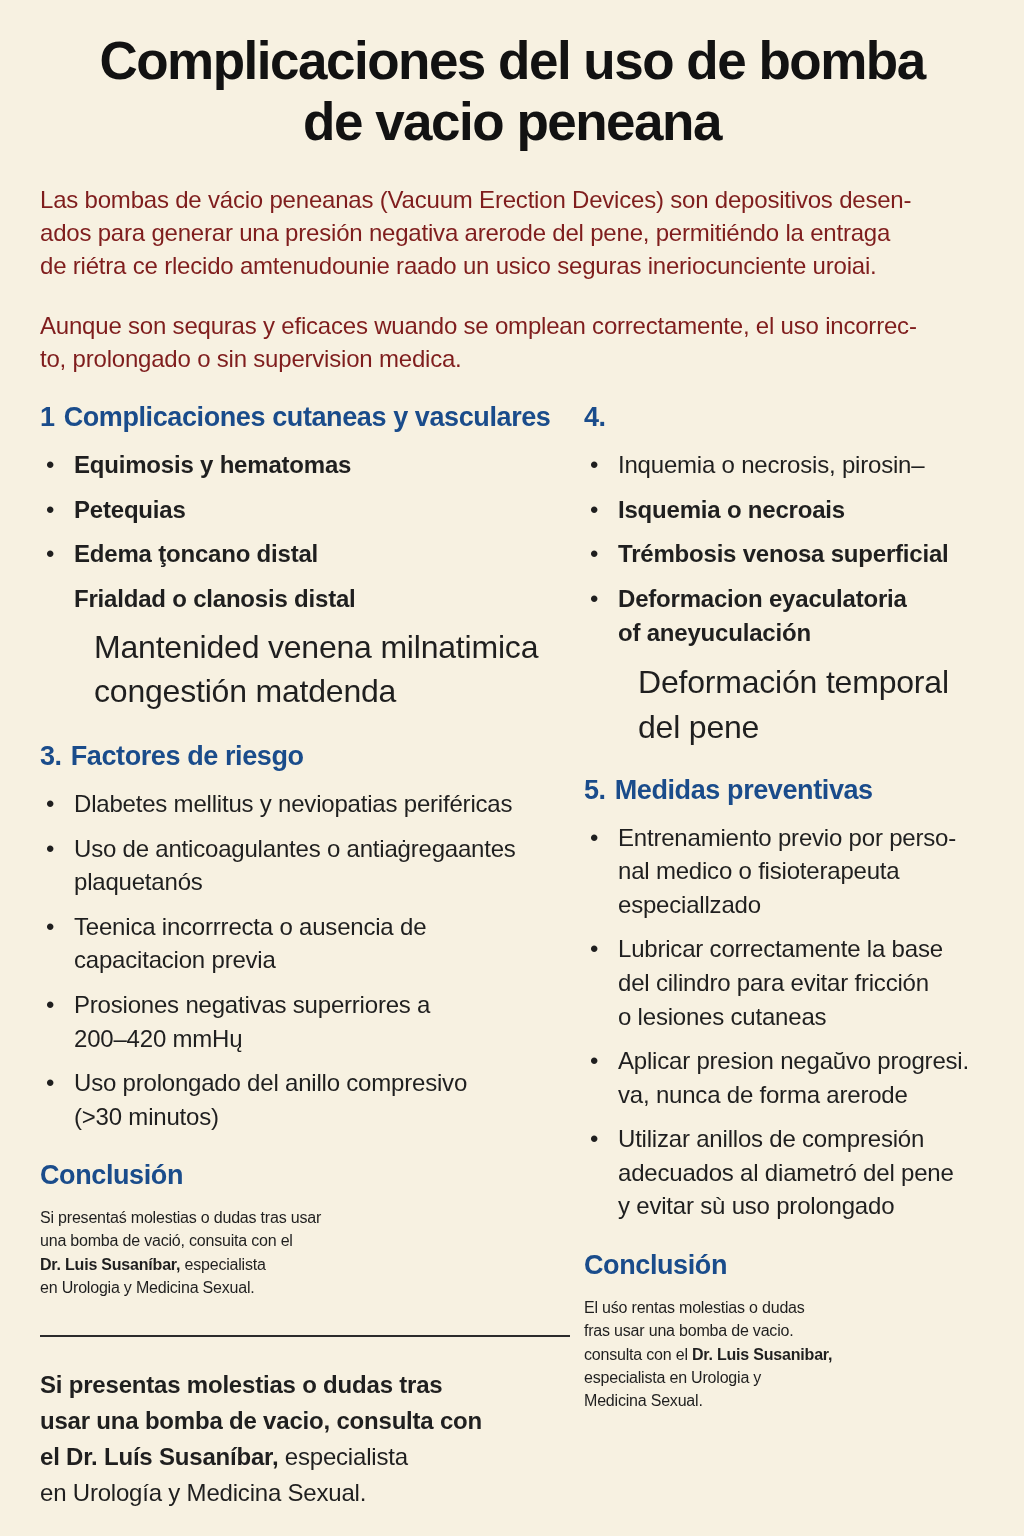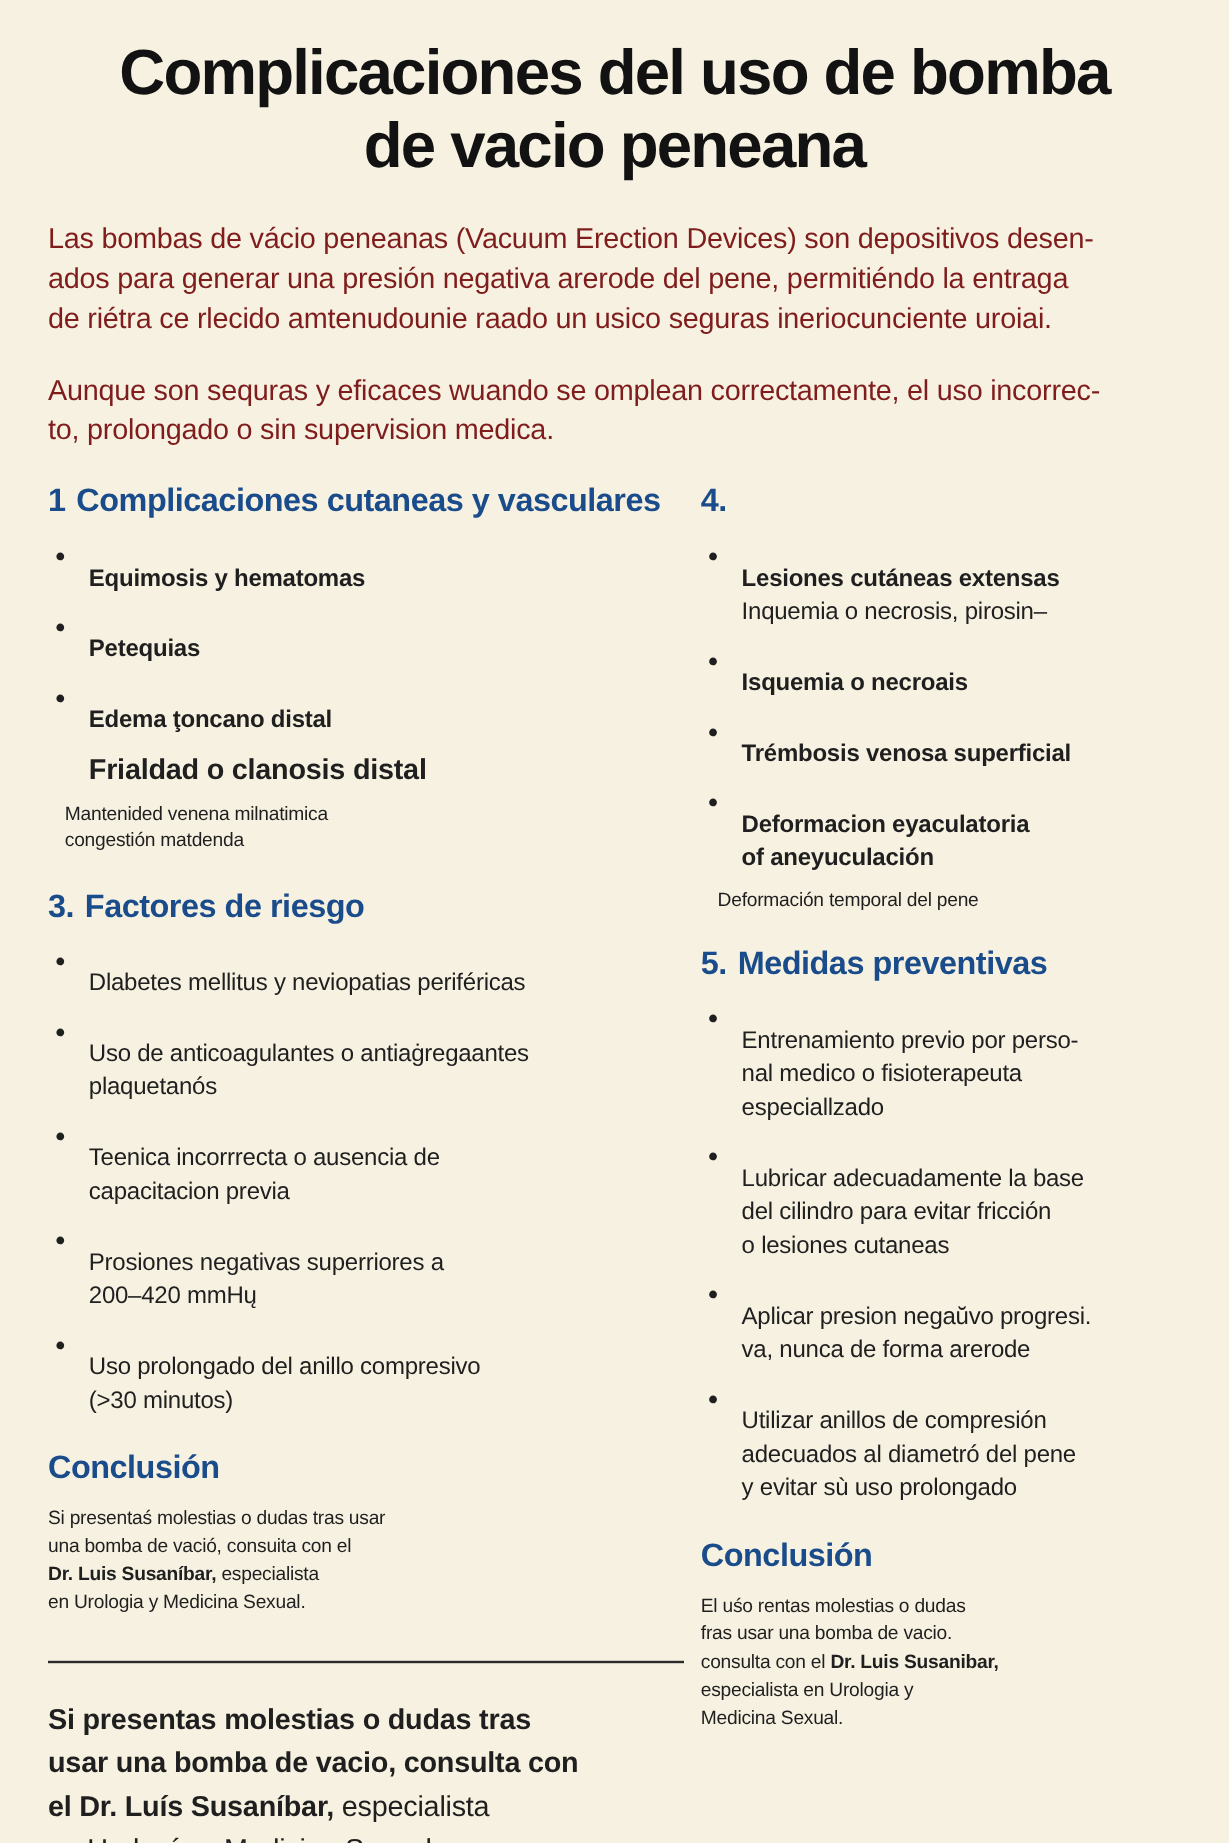--- a/index.html
+++ b/index.html
@@ -22,26 +22,26 @@
   section{margin:0 0 18px;}
   .sec-h{
     display:flex;align-items:flex-start;gap:9px;margin:0 0 13px;
     color:#1a4c8b;font-size:27px;font-weight:700;line-height:1.25;letter-spacing:-0.4px;
   }
   .sec-h .htext{white-space:pre;}
   .sec-h.solo{display:block;margin-top:26px;}
   ul.blist{list-style:none;margin:0;padding:0;}
   ul.blist li{display:flex;margin:0 0 11px;line-height:1.4;}
   .dot{flex:0 0 28px;font-size:24px;line-height:1.4;padding-left:6px;color:#1f1f1f;}
-  .li-text{flex:1 1 auto;font-size:20px;letter-spacing:-0.2px;min-width:0;margin-top:20px;}
+  .li-text{flex:1 1 auto;font-size:24px;letter-spacing:-0.2px;min-width:0;}
   .bold{font-weight:700;}
   .d-block{display:block;}
   .note{font-weight:400;}
   .subhead{margin:3px 0 9px 34px;font-size:24px;font-weight:700;letter-spacing:-0.2px;line-height:1.4;}
-  .plain-note{margin:0 0 0 14px;font-size:16px;line-height:1.4;letter-spacing:-0.2px;}
+  .plain-note{margin:0 0 0 54px;font-size:32px;line-height:1.4;letter-spacing:-0.2px;}
   .concl-p{margin:0;font-size:16px;line-height:1.46;letter-spacing:-0.2px;}
   .divider{border:0;border-top:2px solid #2b2b2b;margin:36px 0 30px;width:99%;}
   .repeat-block{margin:0;font-size:24px;line-height:1.5;letter-spacing:-0.2px;}
 </style>
 </head>
 <body>
 
 <div class="page">
 
   <h1 class="title pre">Complicaciones del uso de bomba
@@ -133,21 +133,21 @@
 
     <div class="col-right">
 
       <section>
         <h2 class="sec-h">
             <span class="num">4.</span>
           </h2>
         <ul class="blist">
           <li>
               <span class="dot">•</span>
-              <span class="li-text pre"><strong class="d-block">Lesiones cutáneas extensas</strong><span class="note d-block">Inquemia o necrosis, pirosin–</span></span>
+              <span class="li-text pre"><span class="note d-block">Inquemia o necrosis, pirosin–</span></span>
             </li>
           <li>
               <span class="dot">•</span>
               <span class="li-text pre"><strong class="d-block">Isquemia o necroais</strong><span class="note d-block"></span></span>
             </li>
           <li>
               <span class="dot">•</span>
               <span class="li-text pre"><strong class="d-block">Trémbosis venosa superficial</strong><span class="note d-block"></span></span>
             </li>
           <li>
@@ -166,21 +166,21 @@
           </h2>
         <ul class="blist">
           <li>
               <span class="dot">•</span>
               <span class="li-text pre">Entrenamiento previo por perso-
 nal medico o fisioterapeuta
 especiallzado</span>
             </li>
           <li>
               <span class="dot">•</span>
-              <span class="li-text pre">Lubricar adecuadamente la base
+              <span class="li-text pre">Lubricar correctamente la base
 del cilindro para evitar fricción
 o lesiones cutaneas</span>
             </li>
           <li>
               <span class="dot">•</span>
               <span class="li-text pre">Aplicar presion negaŭvo progresi.
 va, nunca de forma arerode</span>
             </li>
           <li>
               <span class="dot">•</span>

